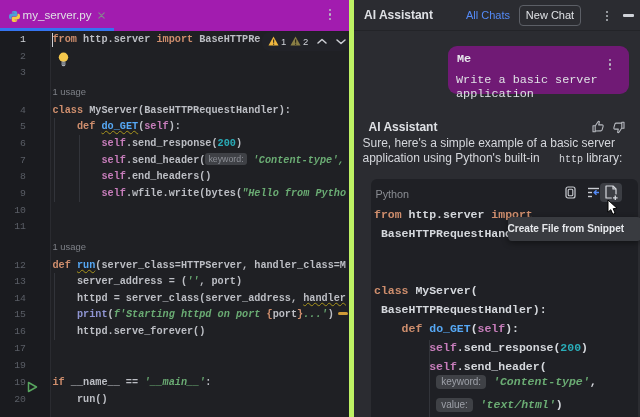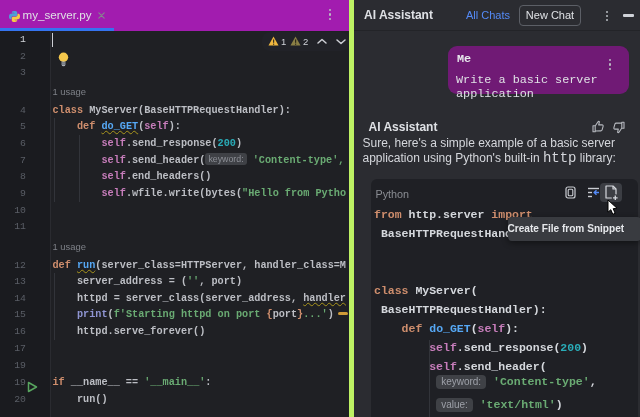--- a/index.html
+++ b/index.html
@@ -17,21 +17,21 @@
 #guttersep { position:absolute; left:50px; top:31px; width:1px; height:386px; background:#2a2b30; }
 .ln { position:absolute; left:0; width:26px; height:17px; line-height:17px; text-align:right;
       font-family:"Liberation Mono",monospace; font-size:9.8px; color:#5a5e66; }
 .ln.act { color:#d2d5da; }
 .cl { position:absolute; left:52.5px; height:17px; line-height:17px; white-space:pre;
       font-family:"Liberation Mono",monospace; font-size:10.2px; font-weight:bold; color:#bcbec4; }
 .usage { position:absolute; left:52.5px; height:14px; line-height:14px; font-size:9.4px; color:#7e8188; }
 .kw { color:#cf8e6d; }
 .fn { color:#56a8f5; }
 .sf { color:#c77dbb; }
-.st { color:#6aab73; }
+.st { color:#6aab73;font-style:italic; }
 .nu { color:#2aacb8; }
 .bi { color:#8f95d3; }
 .wavy { text-decoration:underline; text-decoration-style:wavy; text-decoration-color:#a9951c; text-decoration-thickness:1px; text-underline-offset:1px; }
 .guide { position:absolute; width:1px; background:#32343a; }
 .pill { display:inline-block; background:#3f4146; color:#8c8f96; border-radius:3px;
         font-family:"Liberation Sans",sans-serif; font-weight:normal; font-size:8.8px;
         padding:0 3px; height:12px; line-height:12px; vertical-align:1px; }
 #caret { position:absolute; left:51.5px; top:32.5px; width:1.5px; height:14.5px; background:#ced0d6; }
 #warnwidget { position:absolute; left:262px; top:32px; width:87px; height:18.5px; background:#212228; border-radius:8px; }
 .wmark { position:absolute; border-radius:2px; background:#cf9b38; }
@@ -41,21 +41,21 @@
 #phead { position:absolute; left:0; top:0; width:291px; height:31px; border-bottom:1px solid #232428; }
 #ptitle { position:absolute; left:10px; top:0; height:31px; line-height:31px; font-size:12px; font-weight:bold; color:#dfe1e5; }
 #allchats { position:absolute; left:112px; top:0; height:31px; line-height:31px; font-size:11px; color:#548af7; }
 #newchat { position:absolute; left:165px; top:5px; width:62px; height:20.5px; border:1px solid #5c5f66; border-radius:4px;
            text-align:center; line-height:19px; font-size:11px; color:#dfe1e5; }
 #bubble { position:absolute; left:94px; top:46px; width:181px; height:48px; background:#701a75; border-radius:9px;font-family:Liberation Mono, monospace; }
 #bubble .me { position:absolute; left:9px; top:6px; font-size:11.8px; font-weight:bold; color:#e8eaed; }
 #bubble .msg { position:absolute; left:8px; top:26.5px; font-size:11.8px; color:#dfe1e5; }
 #aihead { position:absolute; left:14.5px; top:120px; font-size:12px; font-weight:bold; color:#dfe1e5; }
 #para { position:absolute; left:8.5px; top:136px; width:280px; font-size:12px; line-height:15px; color:#d5d7dc; }
-#para .mono { font-size:14px; }
+#para .mono { font-size:10px;margin-left:16px; }
 
 #codeblock { position:absolute; left:17px; top:179px; width:267px; height:238px; background:#1f2025; border-radius:6px 6px 0 0; }
 #cbpython { position:absolute; left:4.5px; top:9px; font-size:10.8px; color:#8a8d93; }
 .al { position:absolute; left:3px; height:19px; line-height:19px; white-space:pre;
       font-family:"Liberation Mono",monospace; font-size:11.5px; font-weight:bold; color:#d5d8dd; }
 .apill { display:inline-block; background:#3f4146; color:#9da0a8; border-radius:4px;
          font-family:"Liberation Sans",sans-serif; font-weight:normal; font-size:10px;
          padding:0 5px; height:14px; line-height:14px; vertical-align:0; }
 #tooltip { position:absolute; left:153.5px; top:217px; width:133px; height:24px; background:#393b40; border-radius:4px;
            box-shadow:0 2px 6px rgba(0,0,0,.45); z-index:5; text-align:left; line-height:24px; font-size:10.1px; font-weight:bold; color:#e6e8eb; }
@@ -91,20 +91,21 @@
   <div class="ln" style="top:323.1px;">16</div>
   <div class="ln" style="top:339.8px;">17</div>
   <div class="ln" style="top:356.5px;">19</div>
   <div class="ln" style="top:374.2px;">19</div>
   <div class="ln" style="top:390.9px;">20</div>
 
   <svg style="position:absolute; left:27px; top:381px;" width="11" height="12" viewBox="0 0 11 12">
     <path d="M1.5 1.5 L9.5 6 L1.5 10.5 Z" fill="none" stroke="#58a55f" stroke-width="1.5" stroke-linejoin="round"></path>
   </svg>
 
+  <div class="cl" style="top:30.5px;"><span class="kw">from</span> http.server <span class="kw">import</span> BaseHTTPRe</div>
   <div class="usage" style="top:85.4px;">1 usage</div>
   <div class="cl" style="top:101.5px;"><span class="kw">class</span> MyServer(BaseHTTPRequestHandler):</div>
   <div class="cl" style="top:118.1px;">    <span class="kw">def</span> <span class="fn wavy">do_GET</span>(<span class="sf">self</span>):</div>
   <div class="cl" style="top:134.8px;">        <span class="sf">self</span>.send_response(<span class="nu">200</span>)</div>
   <div class="cl" style="top:151.5px;">        <span class="sf">self</span>.send_header(<span class="pill">keyword:</span> <span class="st">'Content-type',</span></div>
   <div class="cl" style="top:168.2px;">        <span class="sf">self</span>.end_headers()</div>
   <div class="cl" style="top:184.9px;">        <span class="sf">self</span>.wfile.write(bytes(<span class="st">"Hello from Pytho</span></div>
   <div class="usage" style="top:240.3px;">1 usage</div>
   <div class="cl" style="top:256.8px;"><span class="kw">def</span> <span class="fn wavy">run</span>(server_class=HTTPServer, handler_class=M</div>
   <div class="cl" style="top:273px;">    server_address = (<span class="st">''</span>, port)</div>

